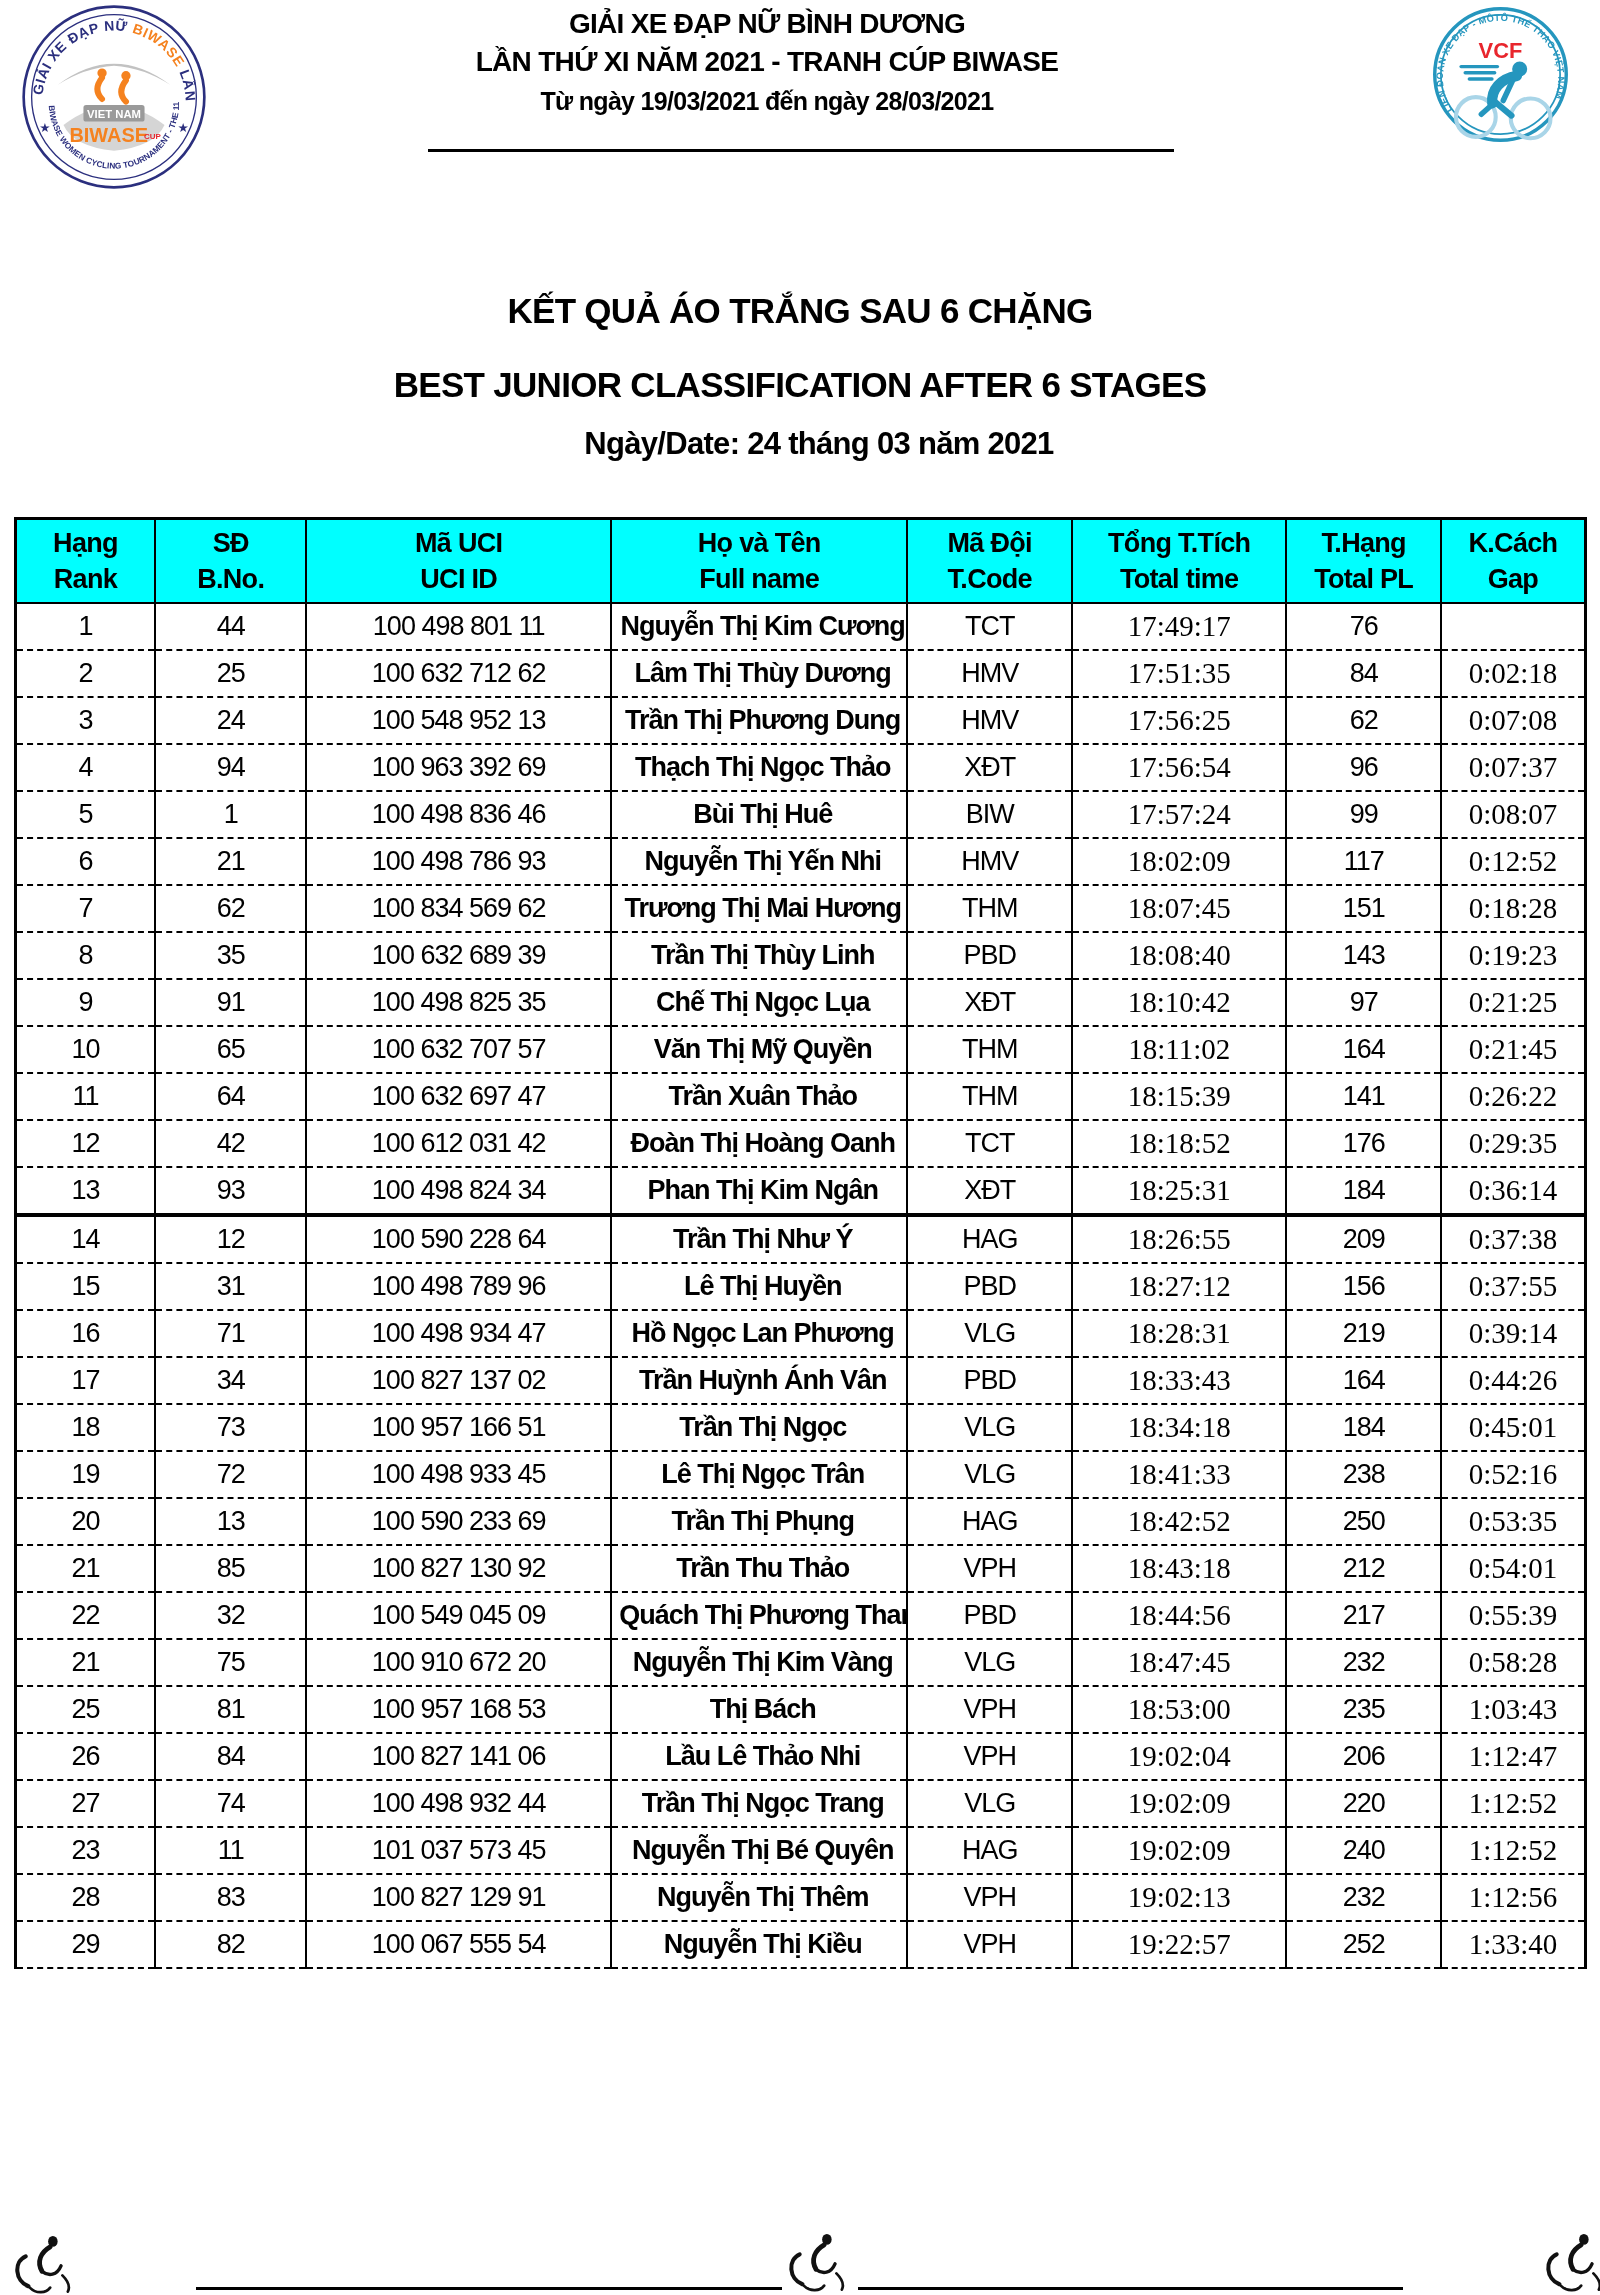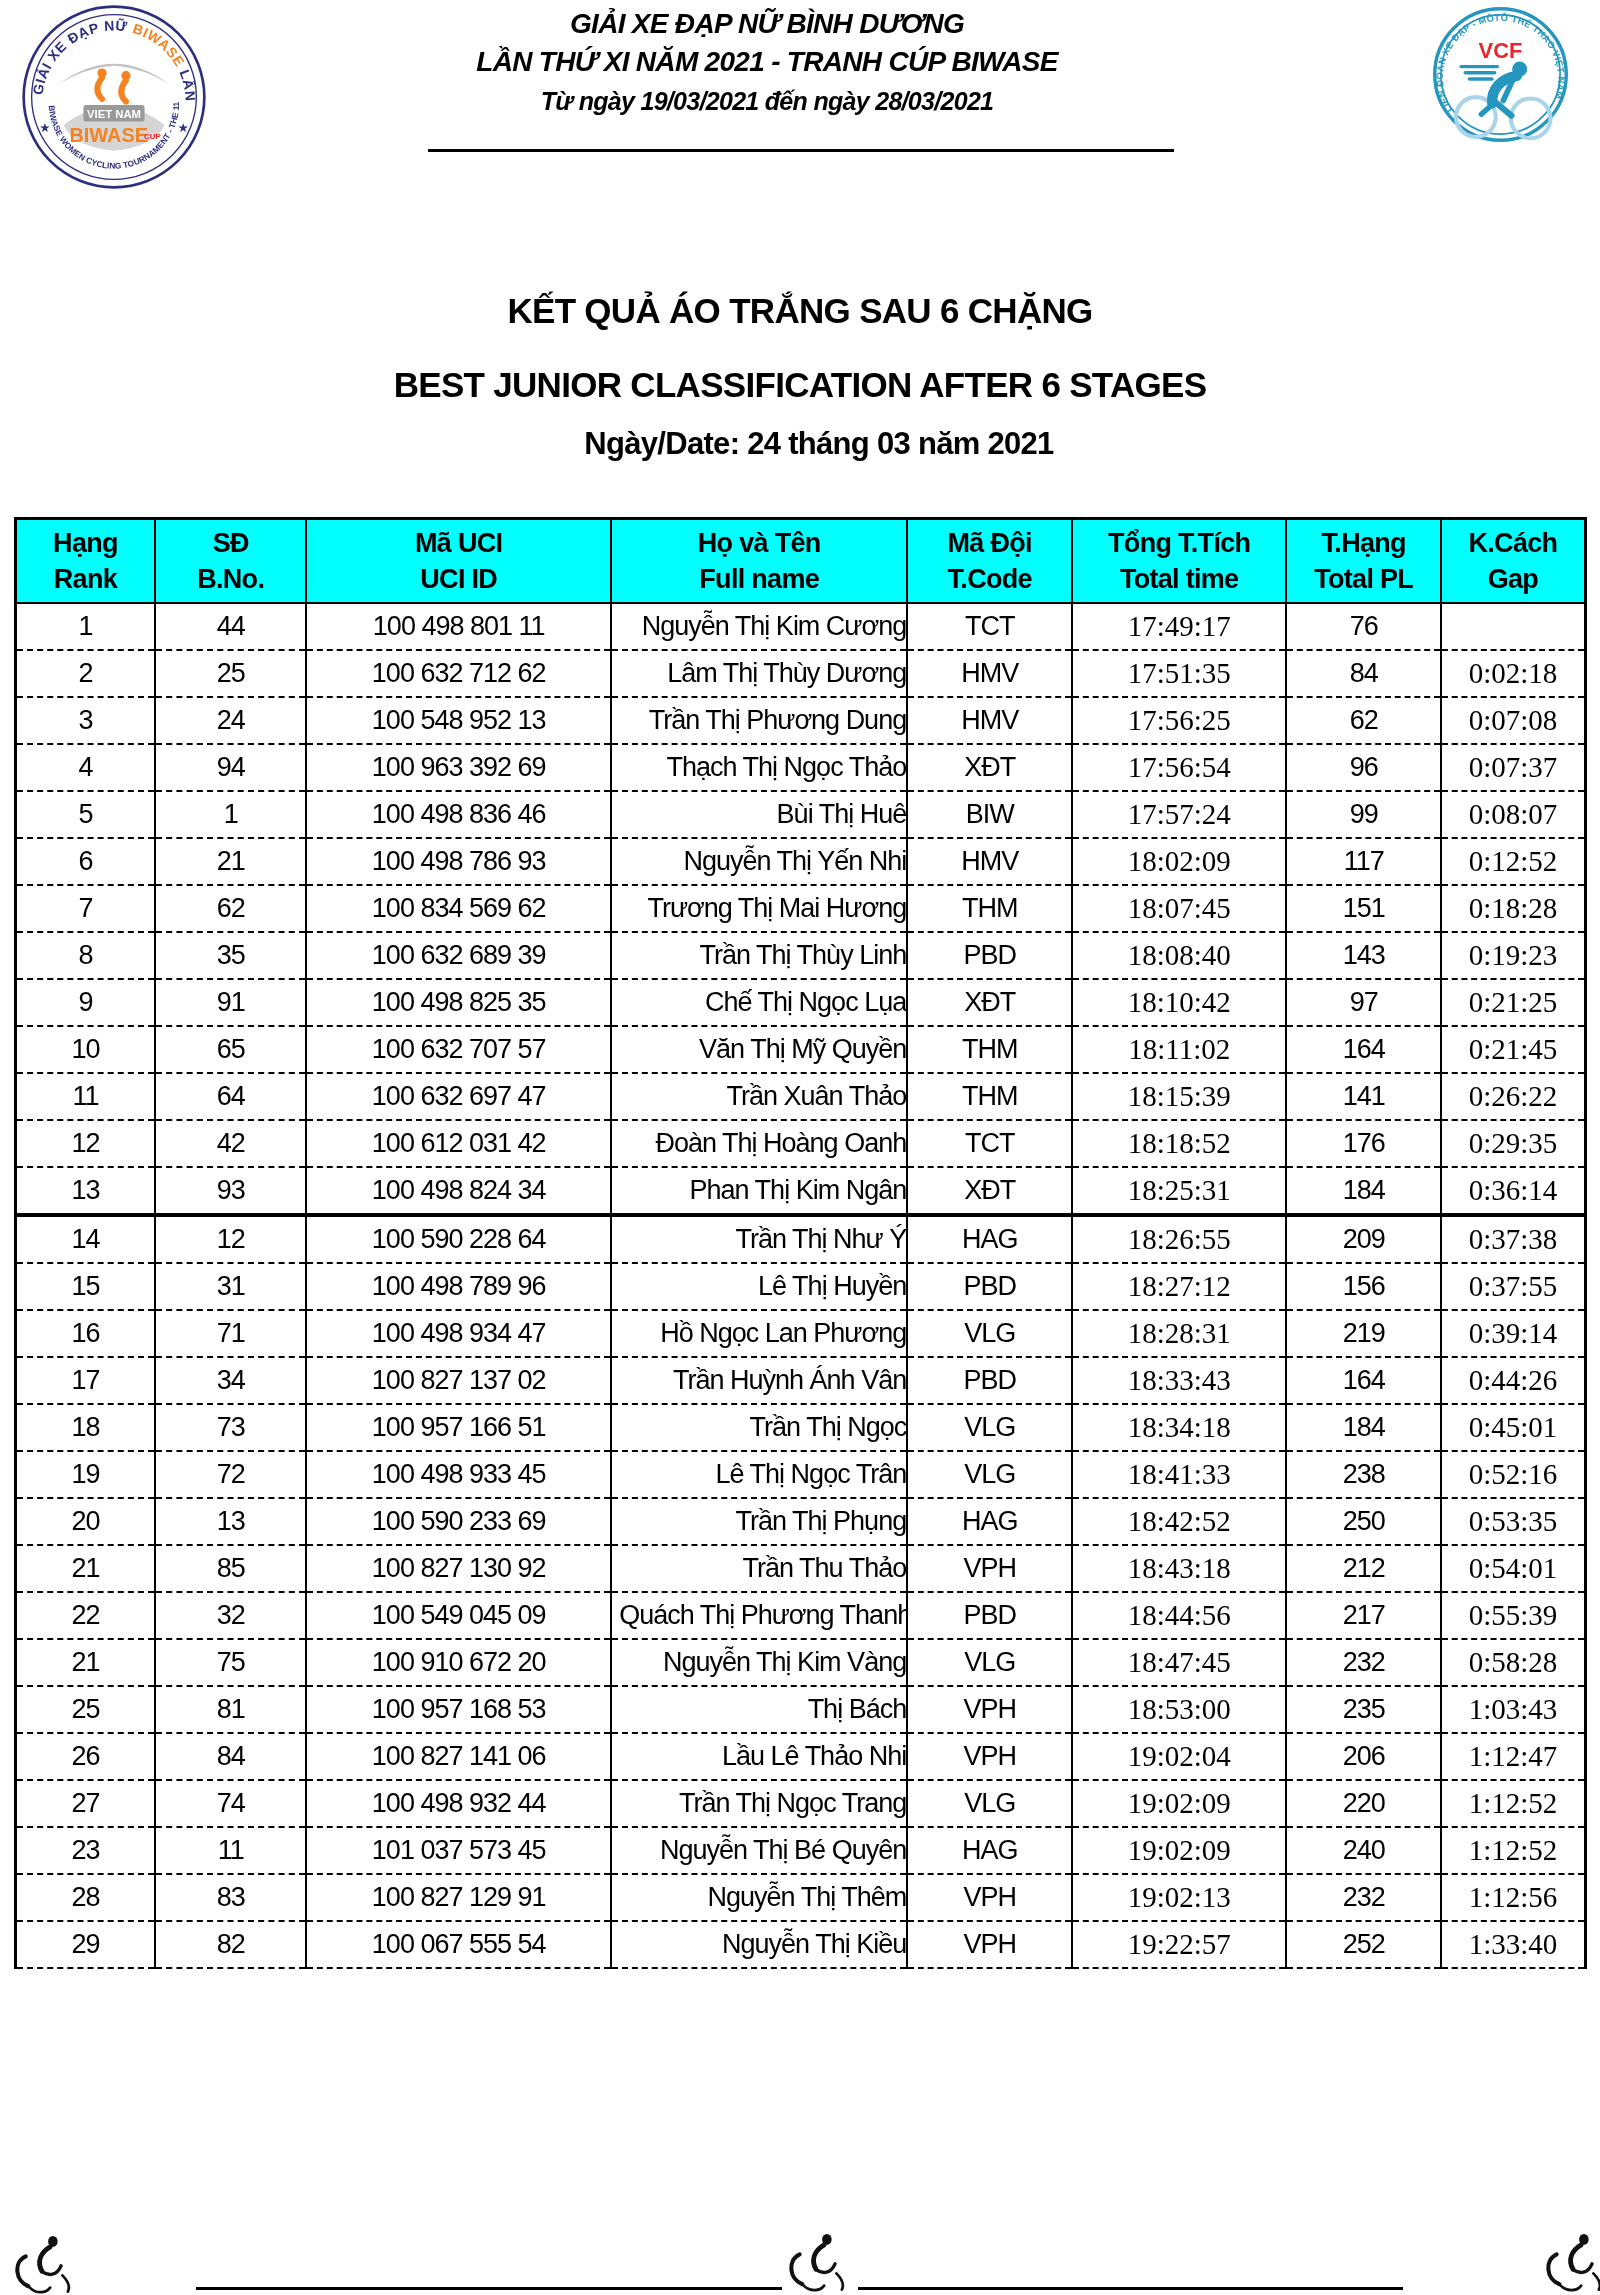--- a/index.html
+++ b/index.html
@@ -3,21 +3,21 @@
 <meta charset="utf-8">
 <style>
   html,body { margin:0; padding:0; background:#888; }
   .page {
     position:relative; width:1600px; height:2295px; margin:0 auto;
     background:#ffffff; color:#000; overflow:hidden;
     font-family:"Liberation Sans", sans-serif;
   }
 
   
-  .event-header-text { position:absolute; left:233px; top:8.2px; width:1068px; text-align:center; font-weight:bold;font-style:italic; }
+  .event-header-text { position:absolute; left:233px; top:8.2px; width:1068px; text-align:center; font-weight:bold; }
   .event-line1 { font-size:28px; letter-spacing:-0.7px; }
   .event-line2 { font-size:28px; margin-top:6.2px; letter-spacing:-0.7px; }
   .event-line3 { font-size:25px; margin-top:8.2px; letter-spacing:-0.7px; }
   .header-rule { position:absolute; left:428px; top:149px; width:746px; height:2.7px; background:#000; }
 
   .badge { position:absolute; }
   #left-logo  { left:20.5px;  top:4.1px;  width:186px; height:186px; }
   #right-logo { left:1432px; top:5.5px; width:137px; height:137px; }
 
   
@@ -40,21 +40,21 @@
     height:82px; font-size:27px; font-weight:bold; line-height:1.35;
     letter-spacing:-0.7px; text-align:center; vertical-align:middle;
   }
   .results tbody td {
     height:45px; font-size:27px; letter-spacing:-1px;
     text-align:center; vertical-align:middle; white-space:nowrap; overflow:hidden;
   }
   .results tbody tr + tr td { border-top:2.1px dashed #000; }
   .results tbody tr.page-break td { border-top:4.8px solid #000; }
   .results tbody tr:last-child td { border-bottom:2.7px dashed #000; }
-  .results tbody td:nth-child(4) { text-align:right; padding-left:7px; }
+  .results tbody td:nth-child(4) { text-align:center; padding-left:7px;font-weight:bold; }
   .results tbody td:nth-child(6),
   .results tbody td:nth-child(8) {
     font-family:"Liberation Serif", serif; font-size:29px; letter-spacing:0;
   }
 
   
   .footer-rule { position:absolute; top:2287px; height:2.7px; background:#000; }
   #footer-rule-1 { left:196px;  width:586px; }
   #footer-rule-2 { left:858px; width:545px; }
   .cyclist-mark { position:absolute; width:68px; height:63px; }

